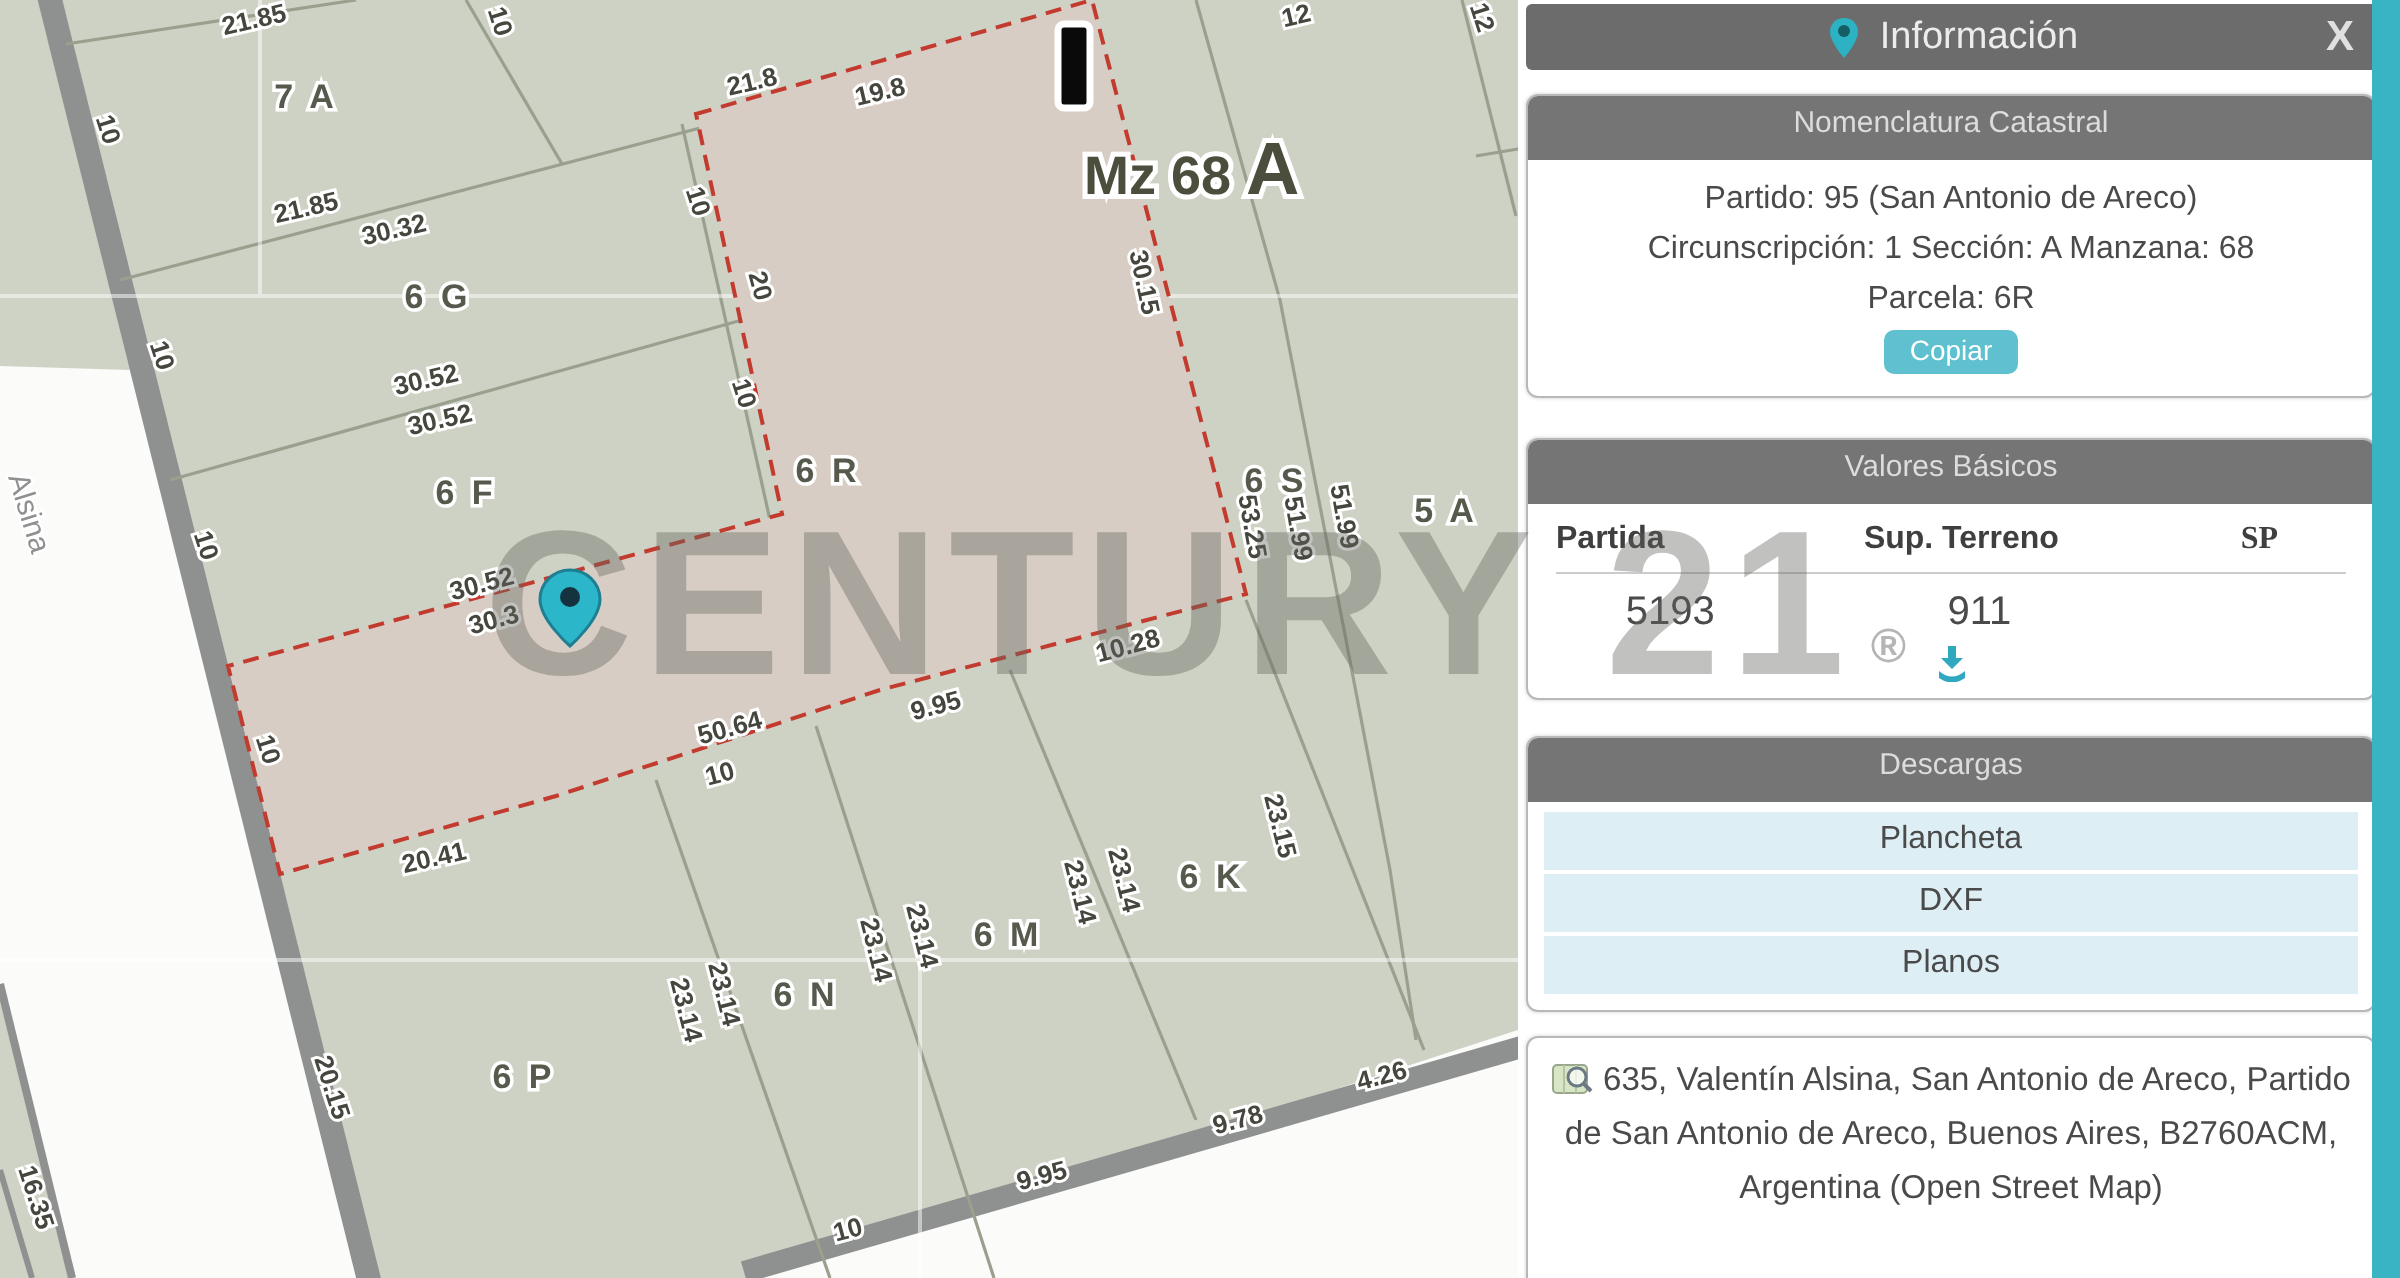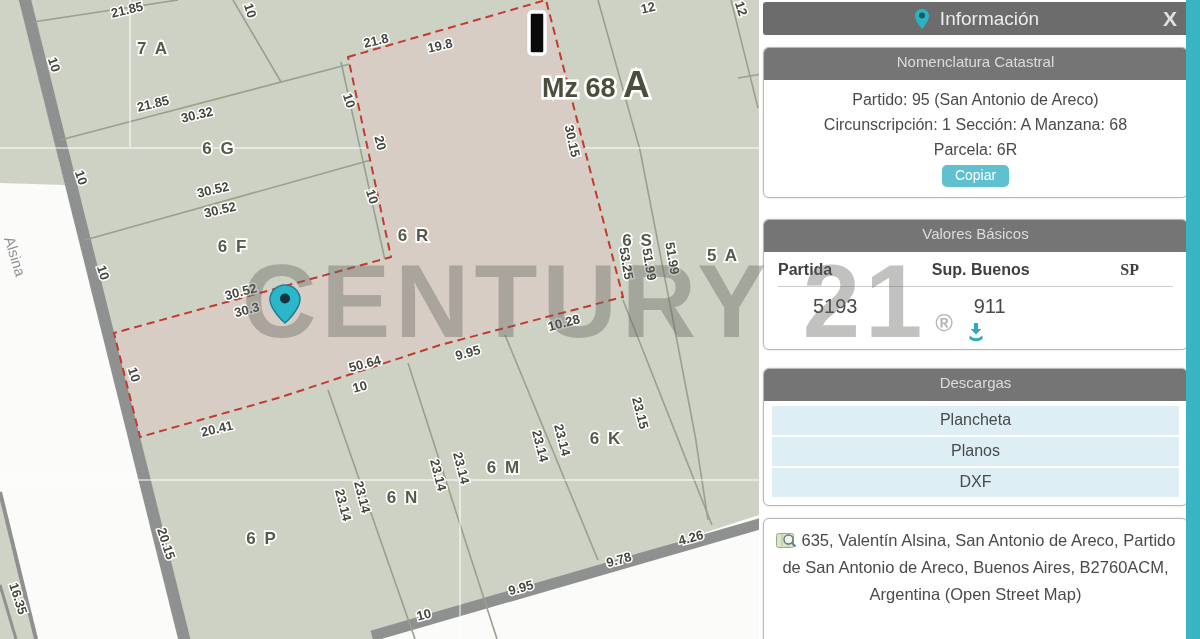--- a/index.html
+++ b/index.html
@@ -185,21 +185,21 @@
         <div>Parcela: 6R</div>
         <button class="copy-btn">Copiar</button>
       </div>
     </div>
 
     <div class="card" id="card-valores">
       <div class="card-h">Valores Básicos</div>
       <div class="val-body">
         <div class="vrow">
           <div class="vh c1">Partida</div>
-          <div class="vh c2">Sup. Buenos</div>
+          <div class="vh c2">Sup. Terreno</div>
           <div class="vh c3">SP</div>
         </div>
         <hr class="vdiv">
         <div class="vrow">
           <div class="vv c1">5193</div>
           <div class="vv c2">911</div>
           <div class="vv c3"></div>
         </div>
         <div class="icon-row">
           <svg width="22" height="20" viewBox="0 0 20 20">
@@ -207,22 +207,22 @@
             <path d="M3.5,14.5 q6.5,5.5 13,0 v3.5 q-6.5,4.5 -13,0 z" fill="#2fa8c0"></path>
           </svg>
         </div>
       </div>
     </div>
 
     <div class="card" id="card-descargas">
       <div class="card-h">Descargas</div>
       <div class="dl-body" id="descargas-list">
           <div class="dl-row">Plancheta</div>
+          <div class="dl-row">DXF</div>
           <div class="dl-row">Planos</div>
-          <div class="dl-row">DXF</div>
         </div>
     </div>
 
     <div class="card" id="card-direccion">
       <div class="dir-body">
         <svg class="dir-icon" width="21" height="17" viewBox="0 0 21 17">
           <rect x="0.5" y="1.5" width="17" height="14" rx="2" fill="#d7e6c4" stroke="#9aa78c"></rect>
           <path d="M6,1.5 v14 M12,1.5 v14" stroke="#b4c4a4" fill="none"></path>
           <circle cx="12.5" cy="7.5" r="4.5" fill="rgba(255,255,255,.7)" stroke="#6b7a85" stroke-width="1.5"></circle>
           <line x1="15.8" y1="10.8" x2="19.5" y2="14.5" stroke="#6b7a85" stroke-width="2"></line>

